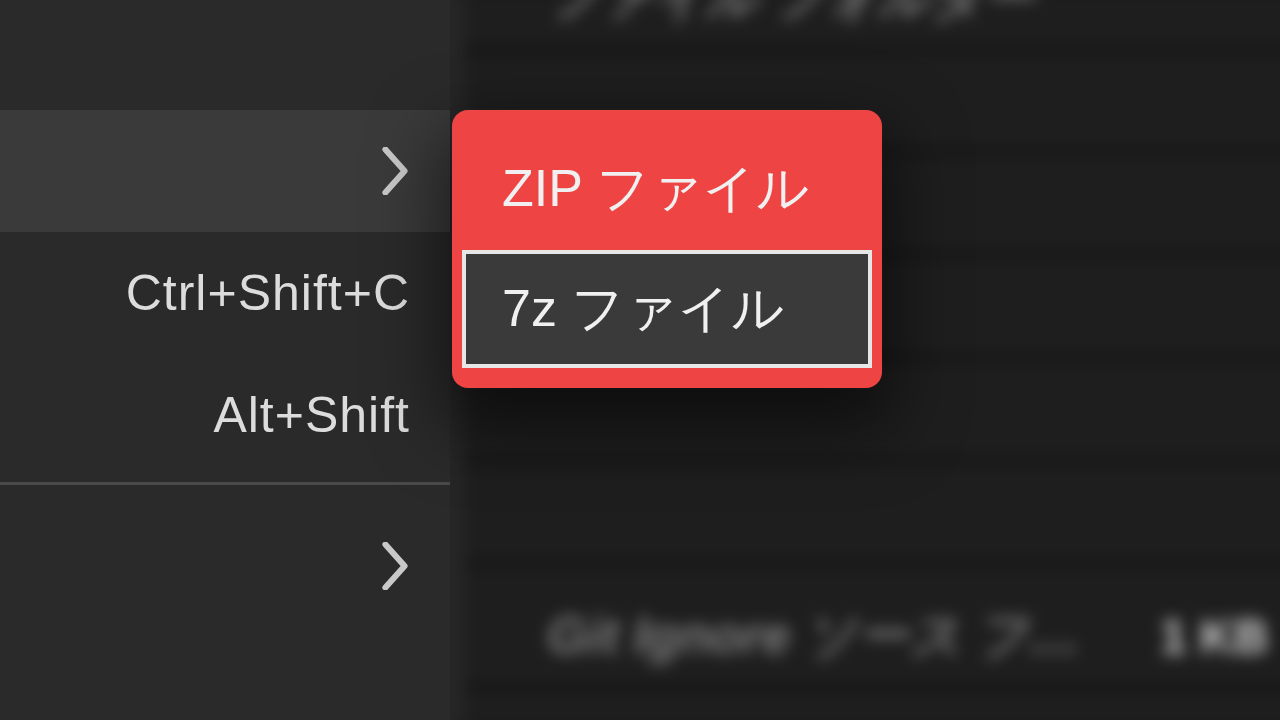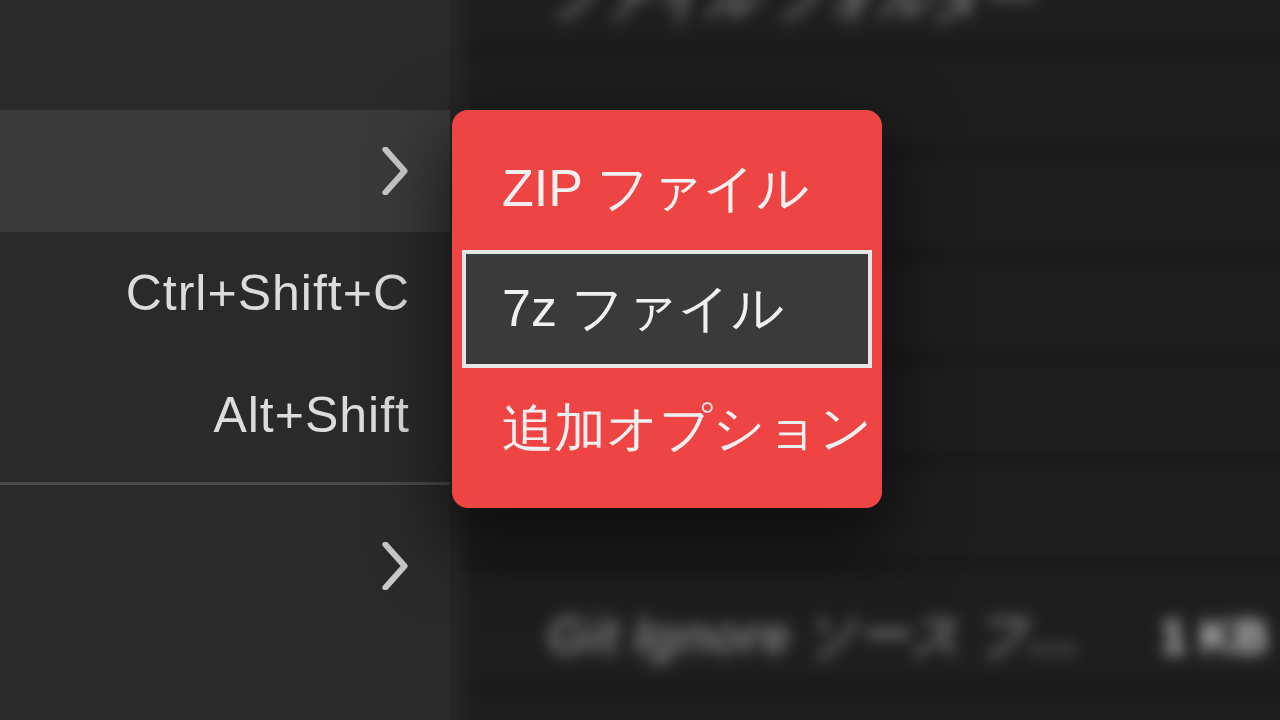--- a/index.html
+++ b/index.html
@@ -140,16 +140,13 @@
   <div class="item" style="height:110px"></div>
 </div>
 
 <div class="submenu">
   <div class="mitem">
     <span>ZIP ファイル</span>
   </div>
   <div class="mitem selected">
     <span>7z ファイル</span>
   </div>
-  <div class="mitem">
-    <span>追加オプション</span>
-  </div>
 </div>
 
 </body></html>

